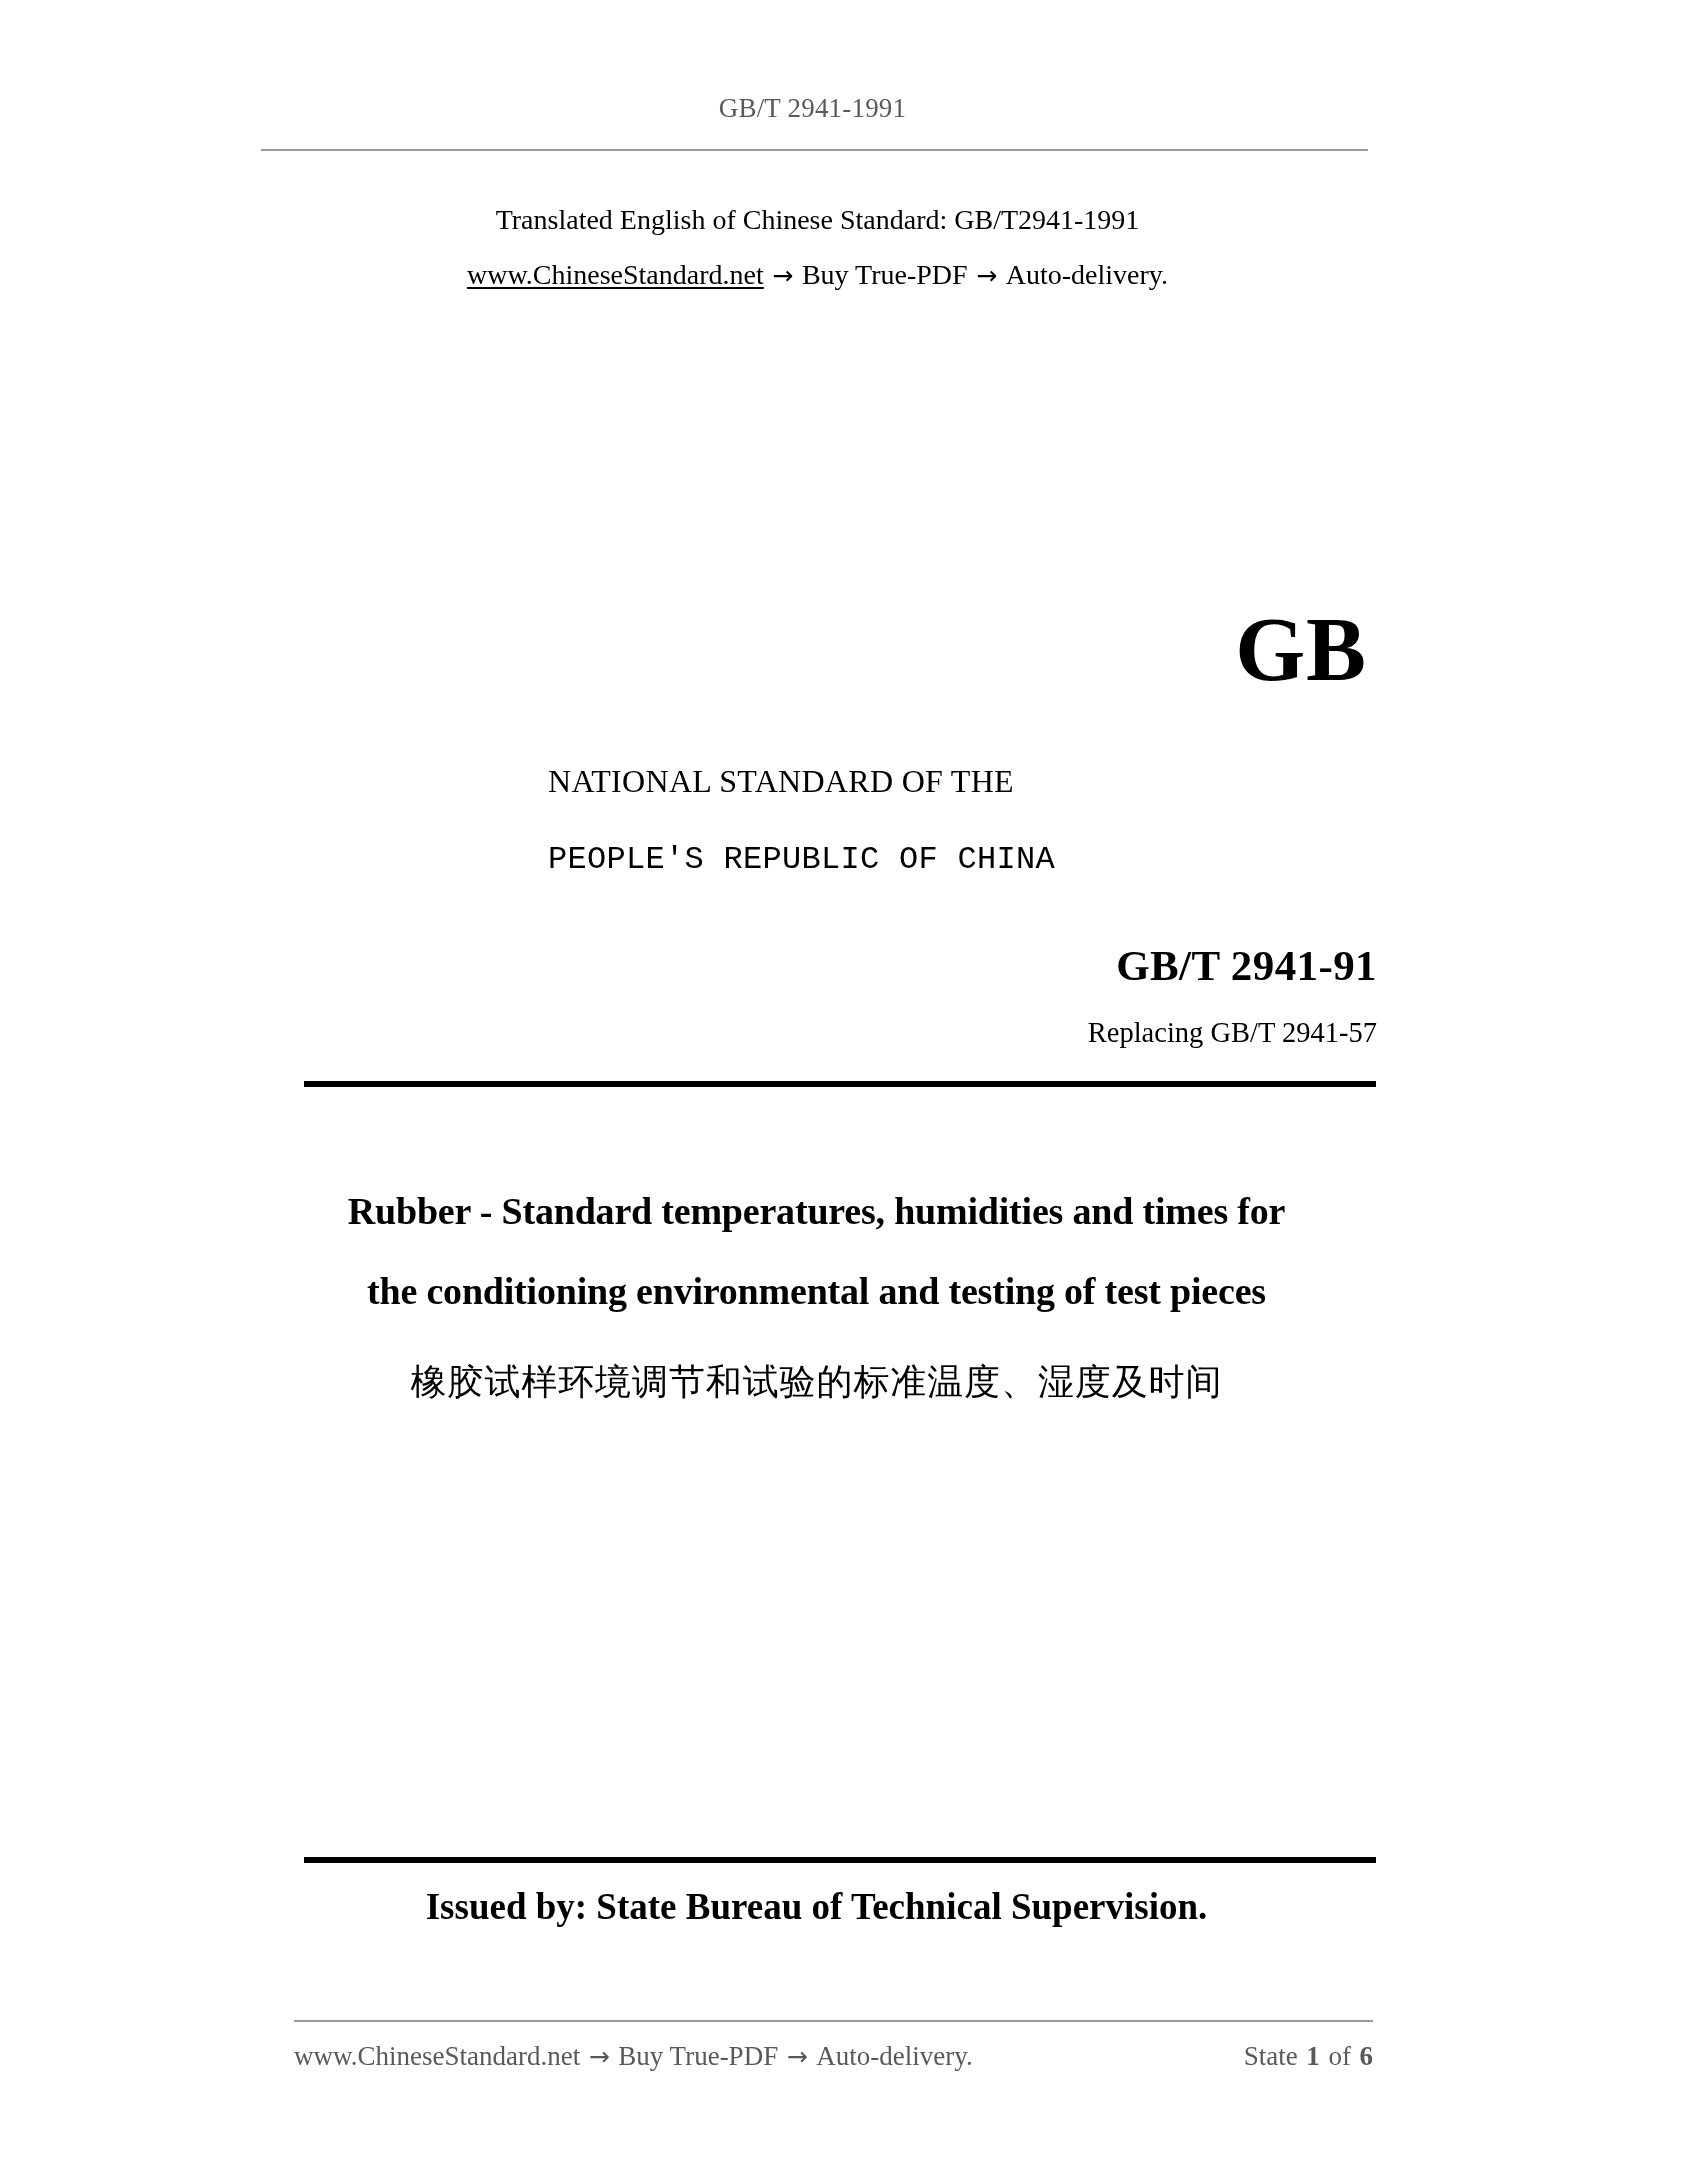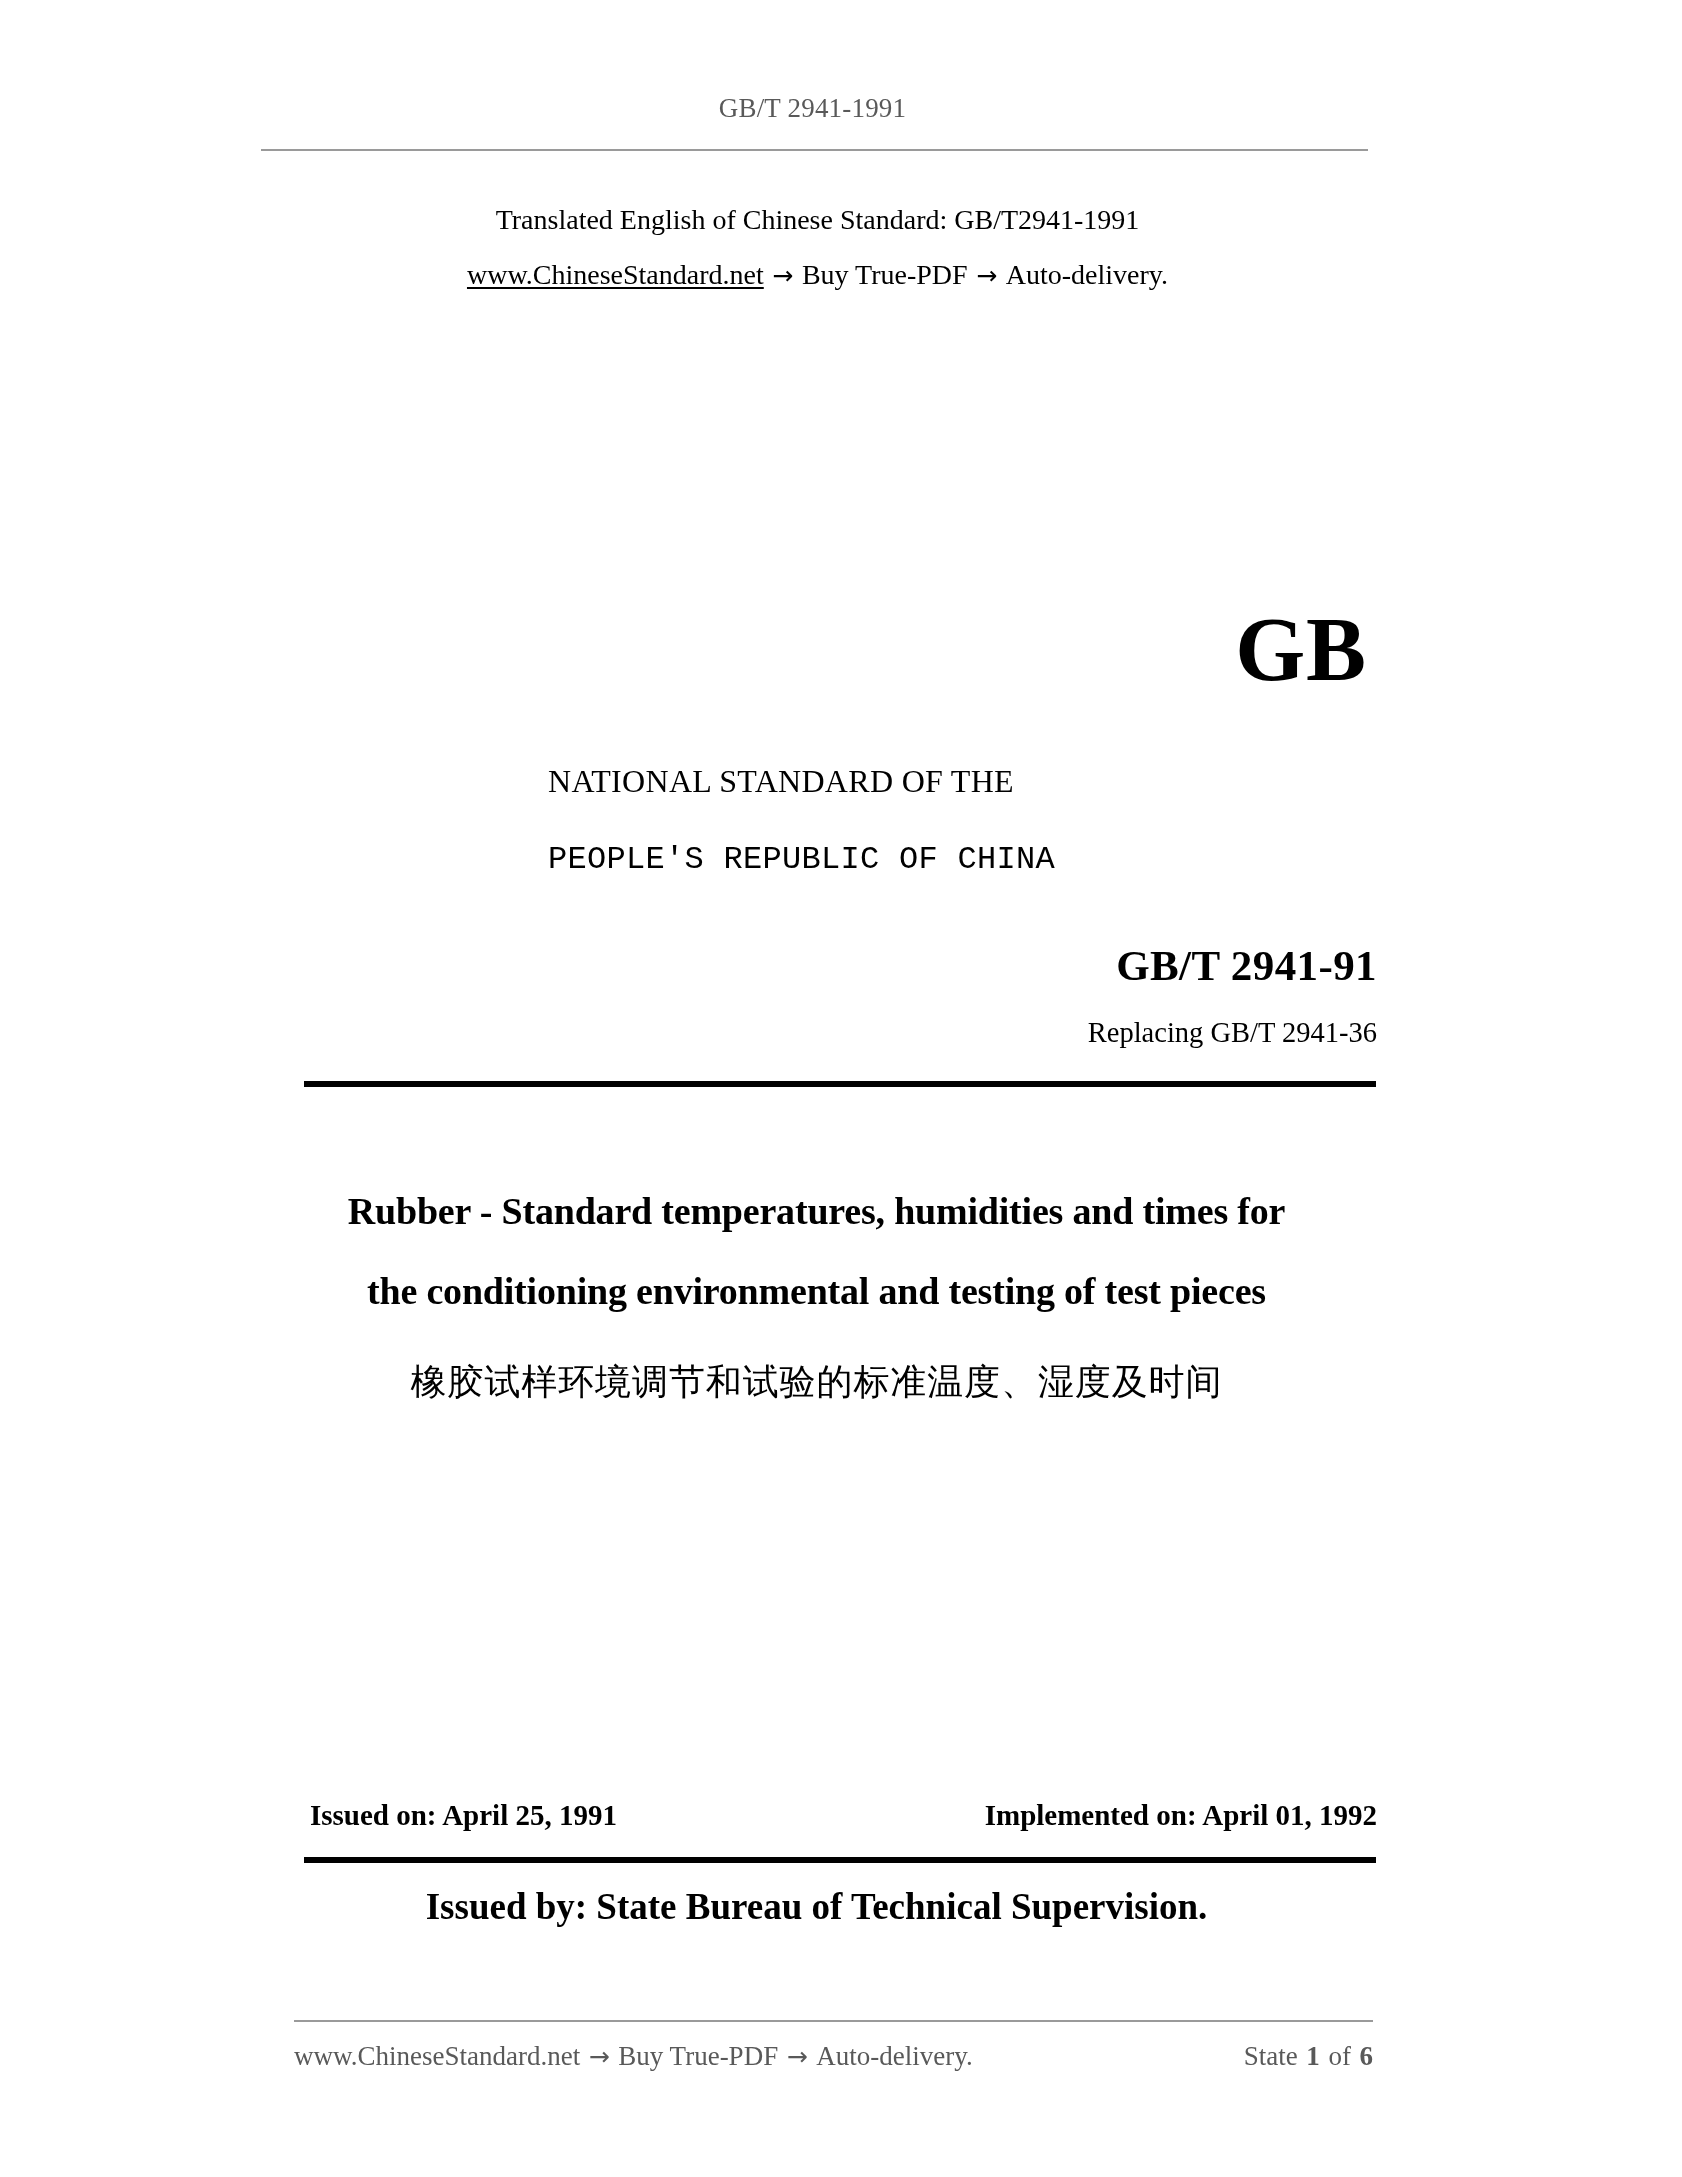--- a/index.html
+++ b/index.html
@@ -213,32 +213,28 @@
     <span class="ul">www.ChineseStandard.net</span><span class="sp"></span><span class="arrow">→</span><span class="sp"></span><span>Buy True-PDF</span><span class="sp"></span><span class="arrow">→</span><span class="sp"></span><span>Auto-delivery.</span>
   </div>
 
 
   <div class="gb-logo">GB</div>
 
   <div class="nation nation-1">NATIONAL STANDARD OF THE</div>
   <div class="nation nation-2">PEOPLE'S REPUBLIC OF CHINA</div>
 
   <div class="std-number">GB/T 2941-91</div>
-  <div class="std-replacing">Replacing GB/T 2941-36</div>
+  <div class="std-replacing">Replacing GB/T 2941-57</div>
 
   <div class="rule-thick-top"></div>
 
   <div class="title-en title-en-1">Rubber - Standard temperatures, humidities and times for</div>
   <div class="title-en title-en-2">the conditioning environmental and testing of test pieces</div>
   <div class="title-zh">橡胶试样环境调节和试验的标准温度、湿度及时间</div>
 
-  <div class="issue-row">
-    <span>Issued on: April 25, 1991</span>
-    <span>Implemented on: April 01, 1992</span>
-  </div>
   <div class="rule-thick-bottom"></div>
   <div class="issued-by">Issued by: State Bureau of Technical Supervision.</div>
 
   <div class="footer-rule"></div>
   <div class="footer-left">
     <span class="ul">www.ChineseStandard.net</span><span class="sp"></span><span class="arrow">→</span><span class="sp"></span><span>Buy True-PDF</span><span class="sp"></span><span class="arrow">→</span><span class="sp"></span><span>Auto-delivery.</span>
   </div>
   <div class="footer-right">
     <span>State</span><span class="sp"></span><b>1</b><span class="sp"></span><span>of</span><span class="sp"></span><b>6</b>
   </div>

